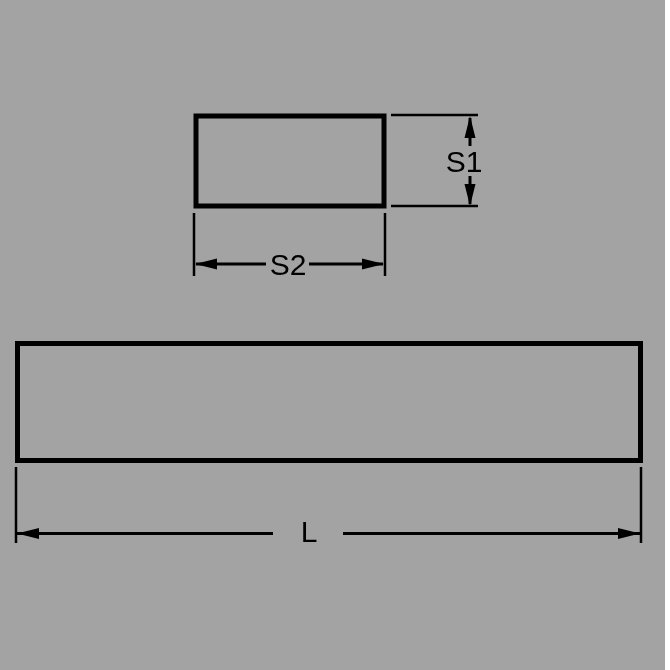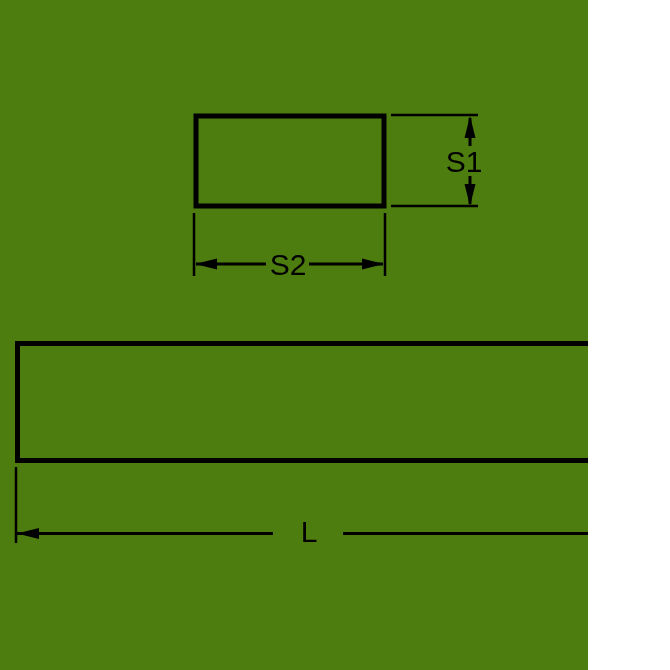--- a/index.html
+++ b/index.html
@@ -2,23 +2,23 @@
 <html><head>
 <meta charset="utf-8">
 <style>
   html, body {
     margin: 0;
     padding: 0;
     background: #ffffff;
   }
   .canvas {
     position: relative;
-    width: 588px;
+    width: 665px;
     height: 670px;
-    background: #4d7c0f;
+    background: #a3a3a3;
     overflow: hidden;
   }
   svg { display: block; }
   .part-outline {
     fill: none;
     stroke: #000000;
     stroke-width: 5;
   }
   .ext-line {
     stroke: #000000;

